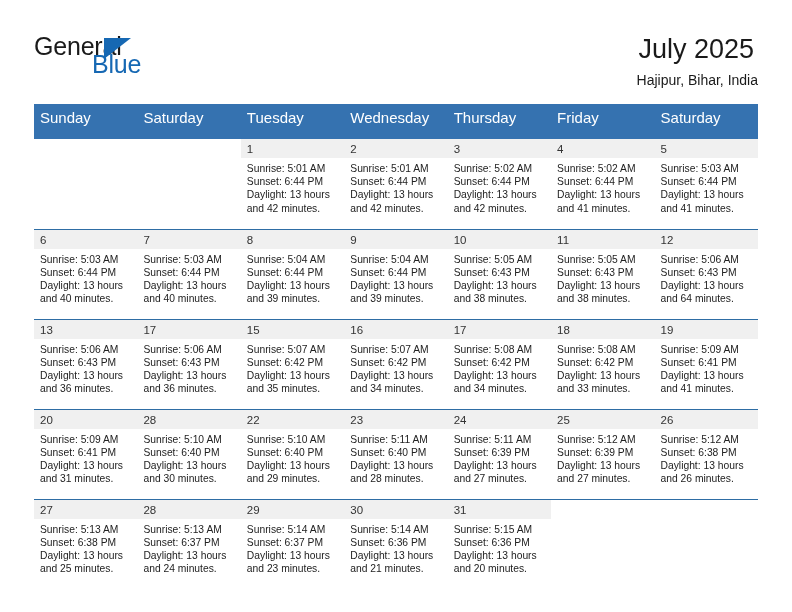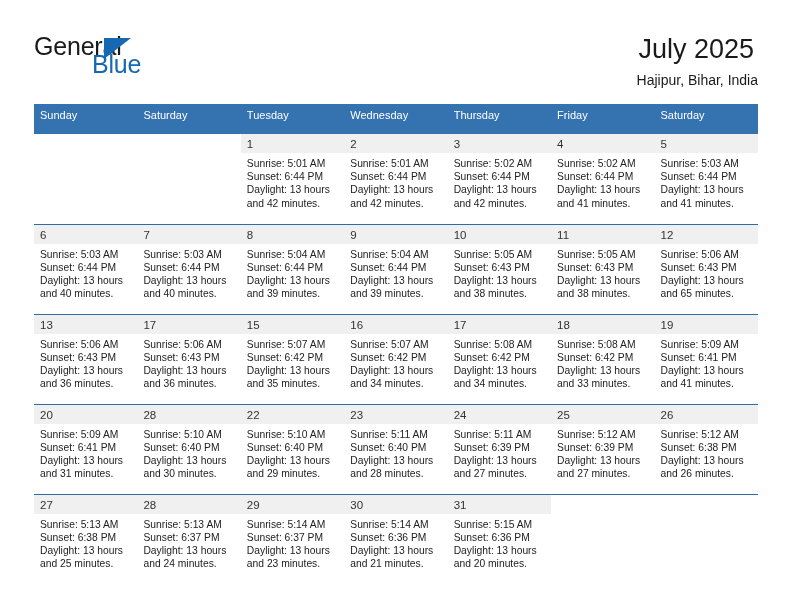--- a/index.html
+++ b/index.html
@@ -88,21 +88,21 @@
     position: absolute;
     left: 34px;
     top: 104px;
     width: 724px;
     border-collapse: collapse;
     table-layout: fixed;
   }
   .calendar th {
     background: #3572b0;
     color: #ffffff;
-    font-size: 11px;
+    font-size: 15px;
     font-weight: normal;
     text-align: left;
     padding: 5px 0 13px 6px;
     height: 21px;
     vertical-align: middle;
   }
   .calendar td {
     width: 103.43px;
     height: 90px;
     vertical-align: top;
@@ -318,21 +318,21 @@
               </div>
             </div>
           </td>
           <td>
             <div class="cell-inner">
               <div class="daynum-band">12</div>
               <div class="cell-lines">
                 <div>Sunrise: 5:06 AM</div>
                 <div>Sunset: 6:43 PM</div>
                 <div>Daylight: 13 hours</div>
-                <div>and 65 minutes.</div>
+                <div>and 64 minutes.</div>
               </div>
             </div>
           </td>
         </tr>
         <tr>
           <td>
             <div class="cell-inner">
               <div class="daynum-band">13</div>
               <div class="cell-lines">
                 <div>Sunrise: 5:06 AM</div>

